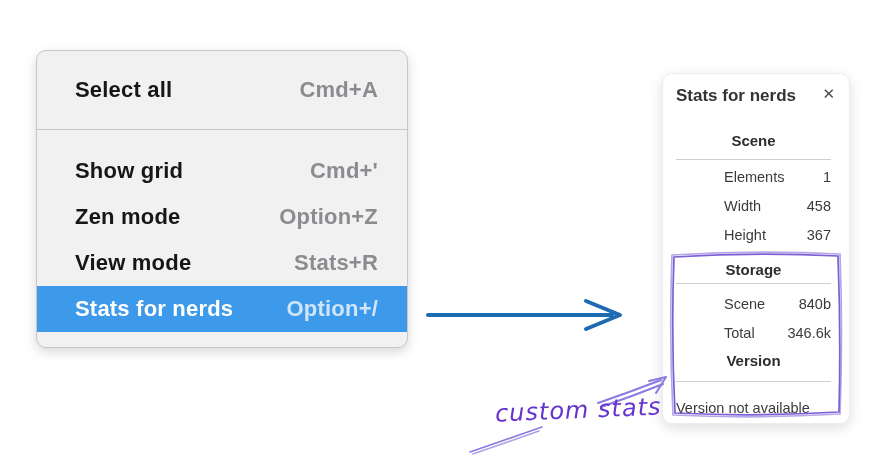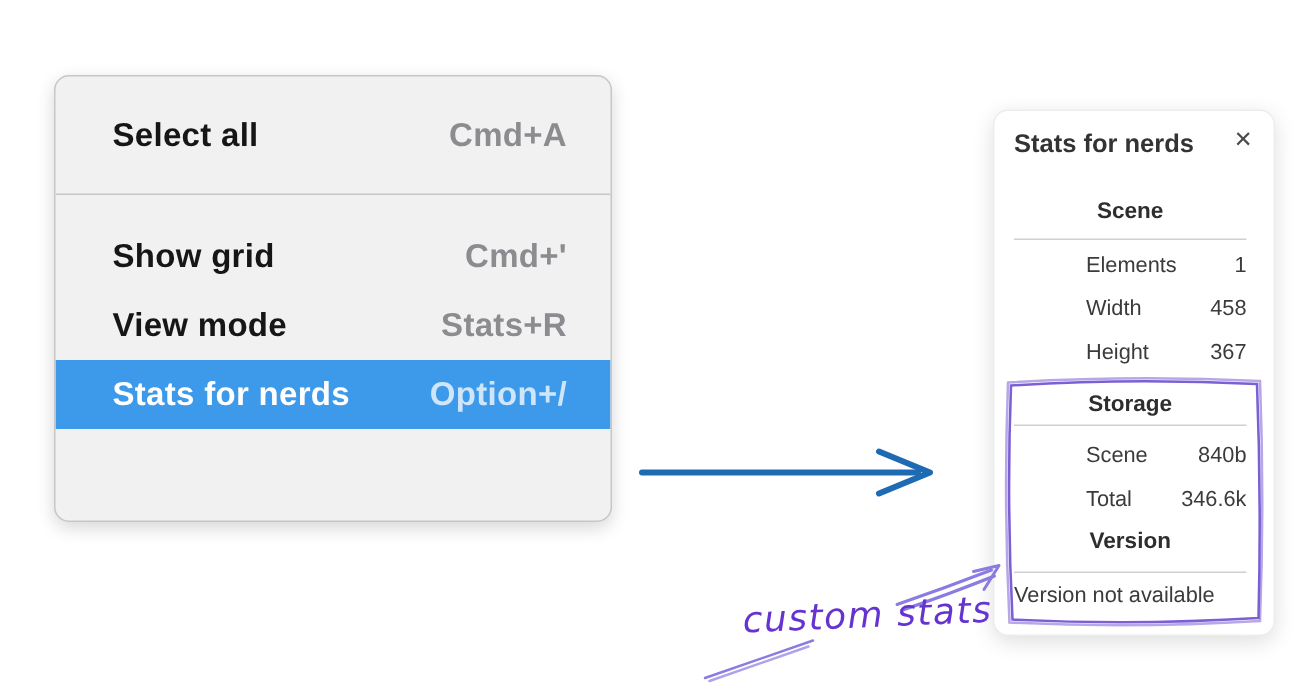--- a/index.html
+++ b/index.html
@@ -63,21 +63,21 @@
   .sec-divider.d-scene   { margin-top:8px; }
   .sec-divider.d-storage { margin-top:3px; }
   .sec-divider.d-version { margin-top:10px; }
   .stat-row {
     display:flex; align-items:center; justify-content:space-between;
     height:29px;
     margin-left:48px;
   }
   .stat-row.after-div { margin-top:2px; }
   .stat-row.after-div-s { margin-top:5px; }
-  .panel-note { margin-top:5px; height:20px; line-height:20px; }
+  .panel-note { margin-top:16px; height:20px; line-height:20px; }
 
   
   .annotations {
     position:absolute; left:0; top:0; width:873px; height:461px;
     pointer-events:none; z-index:5;
   }
   .blue-stroke  { stroke:var(--blue-arrow);  stroke-width:4;   fill:none; stroke-linecap:round; stroke-linejoin:round; }
   .vbox-stroke  { stroke:var(--violet-box);  stroke-width:1.7; fill:none; stroke-linecap:round; }
   .varr-stroke  { stroke:var(--violet-arrow);stroke-width:2;   fill:none; stroke-linecap:round; stroke-linejoin:round; }
   .vline-stroke { stroke:var(--violet-arrow);stroke-width:1.6; fill:none; stroke-linecap:round; }
@@ -97,20 +97,24 @@
 <div class="menu">
   <div class="menu-item first">
     <span>Select all</span>
     <span class="shortcut">Cmd+A</span>
   </div>
   <div class="menu-divider"></div>
   <div class="menu-group2">
     <div class="menu-item">
       <span>Show grid</span>
       <span class="shortcut">Cmd+'</span>
+    </div>
+    <div class="menu-item">
+      <span>Zen mode</span>
+      <span class="shortcut">Option+Z</span>
     </div>
     <div class="menu-item">
       <span>View mode</span>
       <span class="shortcut">Stats+R</span>
     </div>
     <div class="menu-item selected">
       <span>Stats for nerds</span>
       <span class="shortcut">Option+/</span>
     </div>
   </div>

